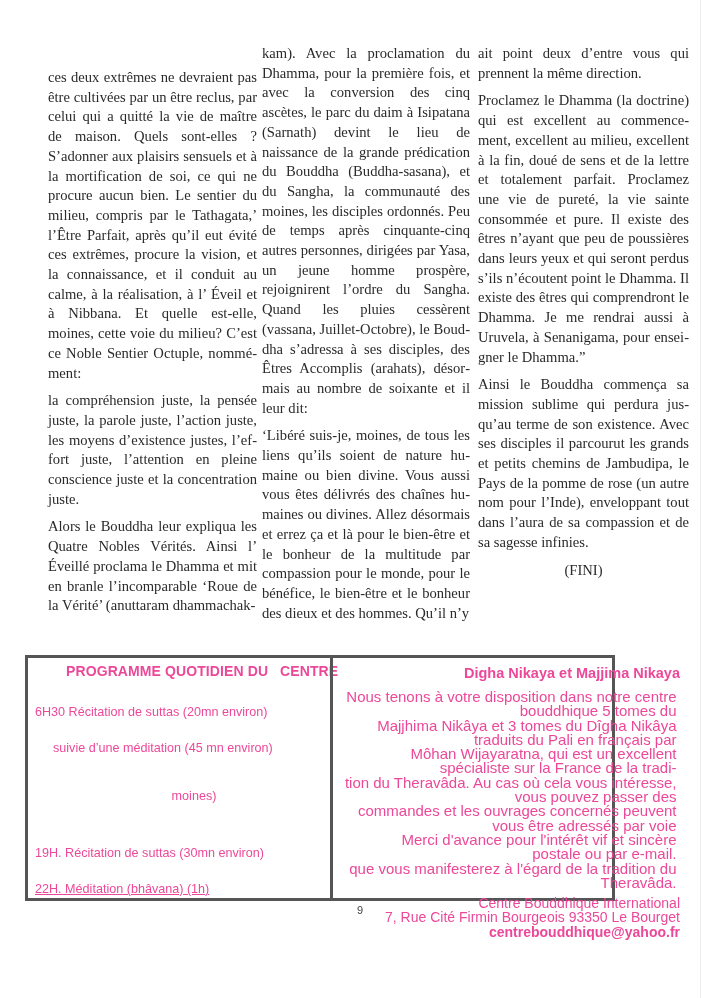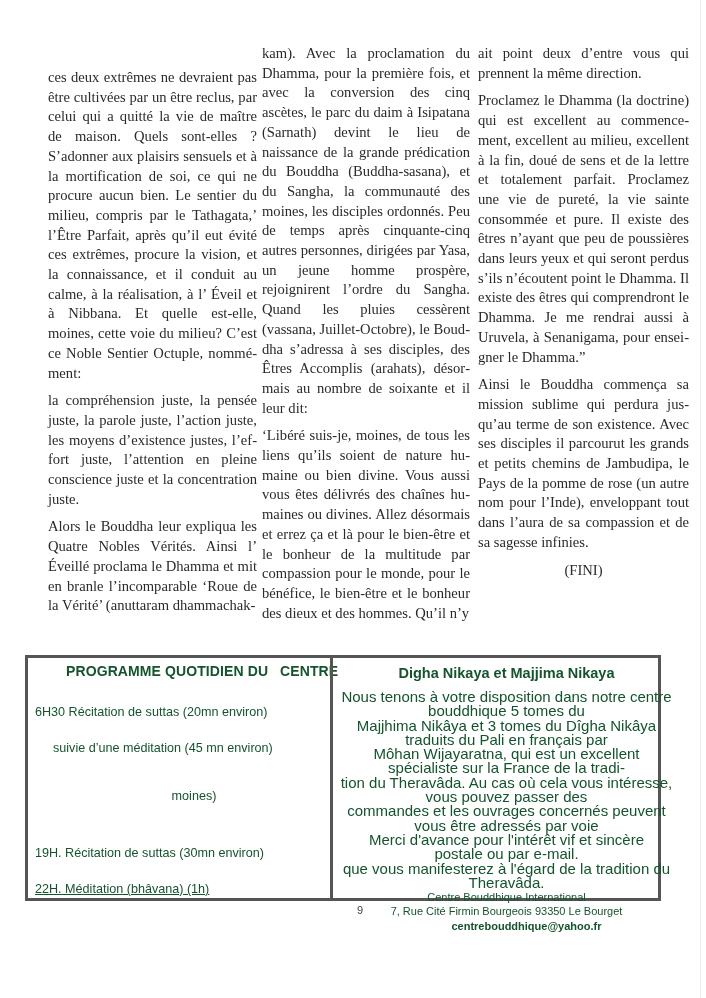--- a/index.html
+++ b/index.html
@@ -13,40 +13,40 @@
     font-family: "Liberation Serif", serif; font-size: 14.6px; line-height: 19.7px;
     text-align: justify; hyphens: manual;
   }
   .col p { margin: 0 0 8px 0; }
   .col1 { left: 48px; width: 209px; margin-top: 24px; }
   .col2 { left: 262px; width: 208px; }
   .col3 { left: 478px; width: 211px; }
   .fini { text-align: center; margin-top: 6px; }
 
   .boxes {
-    position: absolute; left: 25px; top: 655px; width: 636px; height: 246px;
+    position: absolute; left: 25px; top: 655px; width: 590px; height: 246px;
     border: 3px solid #555; box-sizing: border-box;
-    font-family: "Liberation Sans", sans-serif; color: #14532d;
+    font-family: "Liberation Sans", sans-serif; color: #ec4899;
   }
   .divider { position: absolute; left: 302px; top: 0; width: 3px; height: 100%; background: #555; }
   .box-left { position: absolute; left: 0; top: 0; width: 302px; height: 100%; }
-  .box-right { position: absolute; left: 305px; top: 0; width: 347px; height: 100%; text-align: center; border-radius: 31px; }
+  .box-right { position: absolute; left: 305px; top: 0; width: 347px; height: 100%; text-align: right; border-radius: 31px; }
 
   .prog-title { position: absolute; left: 38px; top: 5px; font-weight: bold; font-size: 14px; letter-spacing: 0.1px; white-space: pre; }
   .prog-item { position: absolute; font-size: 12.6px; line-height: 20px; text-align: center; }
   .pi1 { left: 7px; top: 44px; }
   .pi2 { left: 25px; top: 80px; }
   .pi3 { left: 7px; top: 128px; width: 270px; }
   .pi3 .cont { display: block; padding-left: 48px; }
   .pi4 { left: 7px; top: 185px; }
   .pi5 { left: 7px; top: 221px; text-decoration: underline; }
 
   .dn-title { margin-top: 7px; font-weight: bold; font-size: 14.5px; }
   .dn-body { margin: 9px auto 0 auto; width: 340px; font-size: 15px; line-height: 14.3px; }
-  .dn-addr { margin-top: 0; font-size: 11px; line-height: 14.3px; }
+  .dn-addr { margin-top: 6px; font-size: 14px; line-height: 14.3px; }
   .dn-email { font-weight: bold; padding-left: 40px; }
 
   .page-num { position: absolute; left: 357px; top: 904px; font-family: "Liberation Sans", sans-serif; font-size: 11px; color: #444; }
 </style>
 </head>
 <body>
 
 <div class="page-edge"></div>
 
 <div class="col col1">

